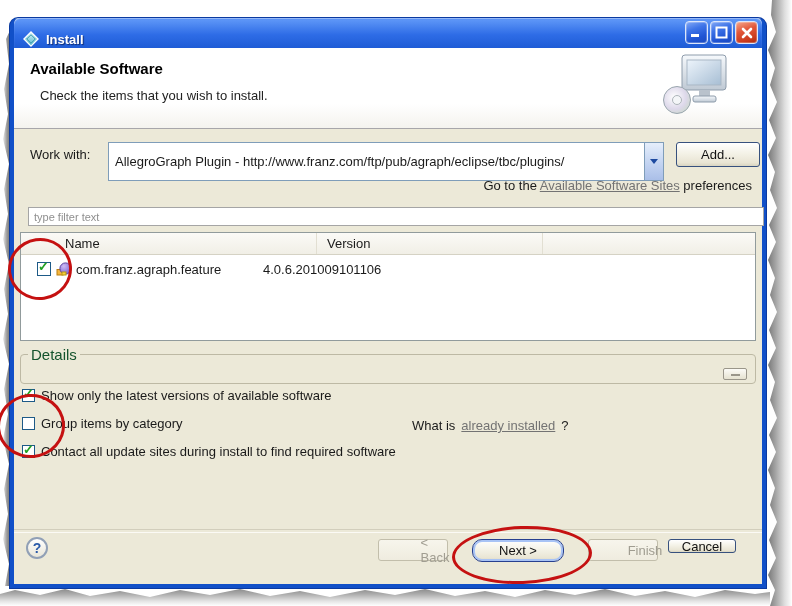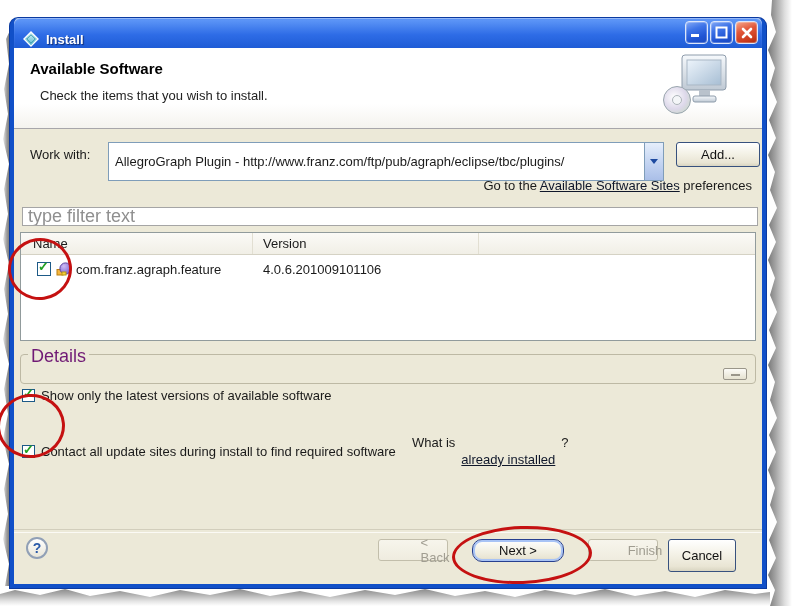--- a/index.html
+++ b/index.html
@@ -55,61 +55,61 @@
     border-top:5px solid #1d4aa0;}
   .xpbtn{box-sizing:border-box;border:1px solid #37517e;border-radius:3px;font-size:13px;color:#111;
     background:linear-gradient(180deg,#ffffff 0%,#f4f2e7 45%,#e9e5d4 85%,#d9d5c1 100%);
     display:flex;align-items:center;justify-content:center;cursor:default;}
   .xpbtn.disabled{border-color:#c2beab;color:#a09d91;
     background:linear-gradient(180deg,#f7f5ec 0%,#efecdf 100%);padding-left:44px;}
   .xpbtn.default{border-color:#27408f;box-shadow:inset 0 0 0 2px #a8c3f5;border-radius:10px;}
   .add-btn{left:662px;top:124px;width:84px;height:25px;}
   
   .sites-line{right:10px;top:160px;font-size:13px;}
-  a.link{color:#0f172a;text-decoration:underline;cursor:pointer;margin-top:34px;}
-  
-  .filter{left:8px;top:189px;width:736px;height:19px;box-sizing:border-box;border:1px solid #a5a5a5;
-    background:#fff;font-size:18px;padding:0 5px;font-family:"Liberation Sans",sans-serif;color:#333;}
+  a.link{color:#737373;text-decoration:underline;cursor:pointer;}
+  
+  .filter{left:14px;top:189px;width:736px;height:19px;box-sizing:border-box;border:1px solid #a5a5a5;
+    background:#fff;font-size:11px;padding:0 5px;font-family:"Liberation Sans",sans-serif;color:#333;}
   .filter::placeholder{color:#8f8f8f;opacity:1;}
   
   .table{left:6px;top:214px;width:736px;height:109px;box-sizing:border-box;
     border:1px solid #919b9c;background:#fff;}
   .thead{display:flex;height:22px;box-sizing:border-box;border-bottom:1px solid #d5d2c4;
     background:linear-gradient(180deg,#fbfaf7 0%,#f1efe6 100%);font-size:13px;}
   .th{box-sizing:border-box;border-right:1px solid #e2dfd2;display:flex;align-items:center;padding-left:12px;}
-  .th.c1{width:232px;}
+  .th.c1{width:264px;margin-left:32px;}
   .th.c2{width:226px;padding-left:10px;}
   .th.c3{flex:1;border-right:0;}
   .trow{position:relative;height:22px;margin-top:3px;display:flex;align-items:center;
     padding-left:16px;font-size:13px;}
   .trow .ver{position:absolute;left:242px;}
   .xcb{display:inline-block;width:13px;height:13px;box-sizing:border-box;border:1px solid #1d5a87;
     background:#fff;position:relative;flex:0 0 auto;}
   .xcb .ck{position:absolute;left:0px;top:-3px;color:#23a123;font-weight:bold;font-size:13px;line-height:13px;}
   .trow .xcb{width:14px;height:14px;margin-right:5px;}
   .feat-ico{margin-right:4px;flex:0 0 auto;}
   
   .group{left:6px;top:336px;width:736px;height:30px;box-sizing:border-box;
     border:1px solid #bdb9a4;border-radius:4px;}
-  .group-label{left:14px;top:328px;font-size:18px;color:#701a75;background:#ece9d8;padding:0 3px;}
+  .group-label{left:14px;top:328px;font-size:15px;color:#14532d;background:#ece9d8;padding:0 3px;}
   .mini-btn{right:8px;bottom:3px;position:absolute;width:24px;height:12px;box-sizing:border-box;
     border:1px solid #9a968a;border-radius:2px;
     background:linear-gradient(180deg,#fcfbf7,#e6e2d0);}
   .mini-btn i{position:absolute;left:7px;top:5px;width:9px;height:2px;background:#9a968a;}
   
   .opt{display:flex;align-items:center;gap:6px;font-size:13px;}
   
   .sep{left:0;top:511px;width:748px;height:2px;border-top:1px solid #d2cebc;border-bottom:1px solid #fbfaf5;}
   .help-btn{left:12px;top:519px;width:22px;height:22px;border-radius:50%;box-sizing:border-box;
     border:2px solid #91a0b6;background:linear-gradient(180deg,#ffffff,#e9e6d8);
     display:flex;align-items:center;justify-content:center;font-size:14px;font-weight:bold;color:#2a5aa8;}
   .btn-back{left:364px;top:521px;width:70px;height:22px;}
   .btn-next{left:458px;top:521px;width:92px;height:23px;}
   .btn-finish{left:574px;top:521px;width:70px;height:22px;}
-  .btn-cancel{left:654px;top:521px;width:68px;height:33px;}
+  .btn-cancel{left:654px;top:521px;width:68px;height:14px;}
   
   .ann{position:absolute;z-index:50;border:3px solid #c51111;border-radius:50%;pointer-events:none;}
   .ann-feature{left:8px;top:238px;width:58px;height:56px;transform:rotate(-8deg);}
   .ann-group{left:-3px;top:394px;width:62px;height:58px;transform:rotate(-5deg);}
   .ann-next{left:452px;top:526px;width:134px;height:52px;transform:rotate(-2deg);}
 </style>
 </head>
 <body>
 
 <div class="torn torn-right"></div>
@@ -223,20 +223,24 @@
       </div>
   </div>
   <span class="group-label">Details</span>
 
   <div class="opt" style="left:8px;top:370px;">
     <span class="xcb">
         <span class="ck">✓</span>
       </span>
     <span>Show only the latest versions of available software</span>
   </div>
+  <div class="opt" style="left:8px;top:398px;">
+    <span class="xcb"></span>
+    <span>Group items by category</span>
+  </div>
   <div class="opt" style="left:8px;top:426px;">
     <span class="xcb">
         <span class="ck">✓</span>
       </span>
     <span>Contact all update sites during install to find required software</span>
   </div>
 
   <div class="opt" style="left:398px;top:400px;">
       <span>What is </span>
       <a class="link">already installed</a>

